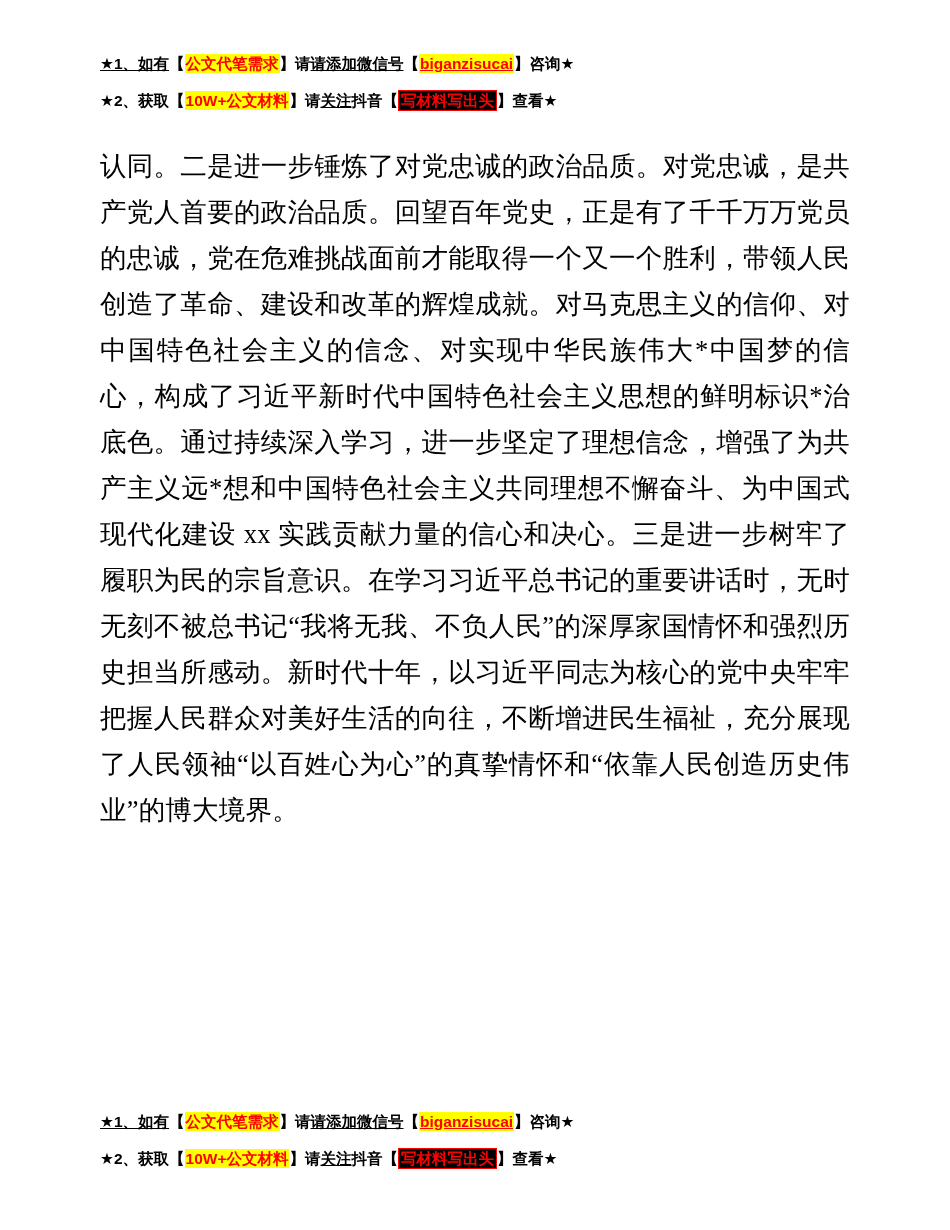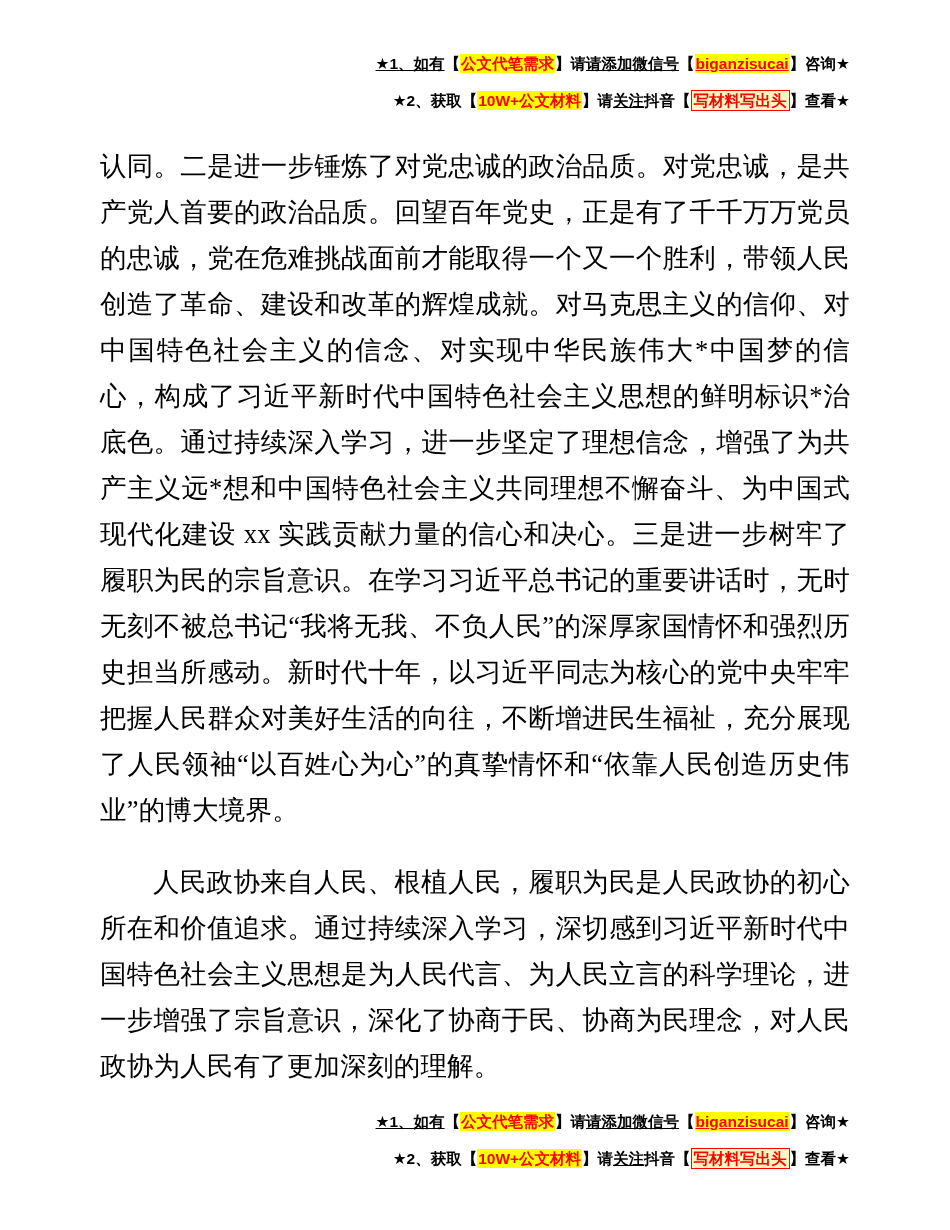--- a/index.html
+++ b/index.html
@@ -18,39 +18,39 @@
   .page {
     width: 950px;
     height: 1230px;
     box-sizing: border-box;
     padding: 52px 100px 40px 100px;
     position: relative;
   }
 
   
   .promo {
-    text-align: right;
+    text-align: left;
     font-family: "Liberation Sans", "DejaVu Sans", sans-serif;
     font-weight: bold;
     font-size: 15.5px;
     line-height: 1.5;
     white-space: nowrap;
   }
   .promo-line {
     margin: 0 0 14px 0;
     letter-spacing: 0px;
   }
   .promo-line:last-child { margin-bottom: 0; }
   .hl-yellow {
     background: #ffff00;
     color: #ff0000;
     padding: 1px 1px;
   }
   .hl-red-box {
-    background: #fef9c3;
+    background: #000000;
     color: #ff0000;
     padding: 1px 2px;
     border: 1px solid #ff0000;
   }
   .ul { text-decoration: underline; }
 
   .top-promo { margin-bottom: 30px; }
   .bottom-promo { position: absolute; left: 100px; right: 100px; bottom: 60px; }
 
   
@@ -76,21 +76,20 @@
 <div class="page">
 
   <div class="promo top-promo">
     <div class="promo-line"><span class="ul">★1、如有</span><span>【</span><span class="hl-yellow">公文代笔需求</span><span>】</span><span>请<span class="ul">请添加微信号</span></span><span>【</span><span class="hl-yellow ul">biganzisucai</span><span>】</span><span>咨询★</span></div>
 
     <div class="promo-line"><span>★2、获取</span><span>【</span><span class="hl-yellow">10W+公文材料</span><span>】</span><span>请<span class="ul">关注</span>抖音</span><span>【</span><span class="hl-red-box">写材料写出头</span><span>】</span><span>查看★</span></div>
   </div>
 
   <div class="doc-body">
     <p>认同。二是进一步锤炼了对党忠诚的政治品质。对党忠诚，是共产党人首要的政治品质。回望百年党史，正是有了千千万万党员的忠诚，党在危难挑战面前才能取得一个又一个胜利，带领人民创造了革命、建设和改革的辉煌成就。对马克思主义的信仰、对中国特色社会主义的信念、对实现中华民族伟大*中国梦的信心，构成了习近平新时代中国特色社会主义思想的鲜明标识*治底色。通过持续深入学习，进一步坚定了理想信念，增强了为共产主义远*想和中国特色社会主义共同理想不懈奋斗、为中国式现代化建设 xx 实践贡献力量的信心和决心。三是进一步树牢了履职为民的宗旨意识。在学习习近平总书记的重要讲话时，无时无刻不被总书记“我将无我、不负人民”的深厚家国情怀和强烈历史担当所感动。新时代十年，以习近平同志为核心的党中央牢牢把握人民群众对美好生活的向往，不断增进民生福祉，充分展现了人民领袖“以百姓心为心”的真挚情怀和“依靠人民创造历史伟业”的博大境界。</p>
-    <p class="indent">人民政协来自人民、根植人民，履职为民是人民政协的初心所在和价值追求。通过持续深入学习，深切感到习近平新时代中国特色社会主义思想是为人民代言、为人民立言的科学理论，进一步增强了宗旨意识，深化了协商于民、协商为民理念，对人民政协为人民有了更加深刻的理解。</p>
   </div>
 
   <div class="promo bottom-promo">
     <div class="promo-line"><span class="ul">★1、如有</span><span>【</span><span class="hl-yellow">公文代笔需求</span><span>】</span><span>请<span class="ul">请添加微信号</span></span><span>【</span><span class="hl-yellow ul">biganzisucai</span><span>】</span><span>咨询★</span></div>
 
     <div class="promo-line"><span>★2、获取</span><span>【</span><span class="hl-yellow">10W+公文材料</span><span>】</span><span>请<span class="ul">关注</span>抖音</span><span>【</span><span class="hl-red-box">写材料写出头</span><span>】</span><span>查看★</span></div>
   </div>
 
 </div>
 

